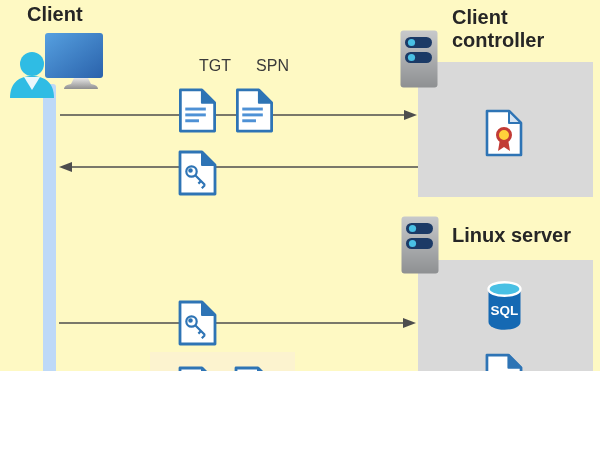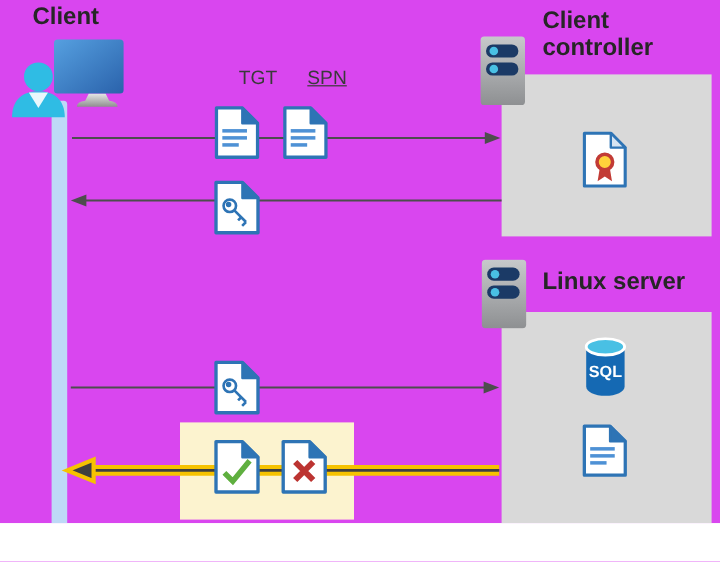--- a/index.html
+++ b/index.html
@@ -5,21 +5,21 @@
   :root{
     --doc-blue:#2e74b5; --doc-line-blue:#4e91d5; --box-gray:#d9d9d9;
     --timeline-blue:#bed9f7; --highlight-yellow:#fcf3cf; --arrow-dark:#4d4d4d;
     --accent-yellow:#f6c200; --check-green:#5faf3f; --deny-red:#bc3431;
     --person-cyan:#2fbce4; --server-pill-navy:#1b3a66; --sql-body-blue:#1569b3;
     --sql-top-cyan:#49c0e4; --cert-gold:#ffd23b; --cert-red:#c23b35;
     --title-ink:#262626; --label-ink:#3a3a3a;
   }
   html,body{margin:0;padding:0;background:#fff;}
   .canvas{
-    position:relative;width:600px;height:436px;background:#d946ef;overflow:hidden;
+    position:relative;width:600px;height:371px;background:#fef9c3;overflow:hidden;
     font-family:"Liberation Sans",sans-serif;
   }
   .abs{position:absolute;}
   .graybox{background:var(--box-gray,#d9d9d9);}
   .title{font-size:20px;font-weight:700;color:var(--title-ink,#262626);line-height:23px;}
   .small-label{font-size:16px;color:var(--label-ink,#3a3a3a);text-align:right;}
   .caption{font-size:18px;color:var(--label-ink,#3a3a3a);text-align:center;}
   .highlight{background:var(--highlight-yellow,#fcf3cf);}
   .timeline{background:var(--timeline-blue,#bed9f7);border-radius:3px;}
   svg{display:block;}
@@ -118,21 +118,21 @@
 
   <svg class="abs" style="left:485px;top:352px;" width="38" height="47" viewBox="0 0 39 46">
     <path d="M2 2 H24 L37 15 V44 H2 Z" fill="#fff" style="stroke:var(--doc-blue,#2e74b5);" stroke-width="2.8" stroke-linejoin="round"></path>
     <path d="M24 2 L37 15 H24 Z" style="fill:var(--doc-blue,#2e74b5);stroke:var(--doc-blue,#2e74b5);" stroke-width="2" stroke-linejoin="round"></path>
     <rect x="7" y="20" width="21" height="3" style="fill:var(--doc-line-blue,#4e91d5);"></rect>
     <rect x="7" y="26" width="21" height="3" style="fill:var(--doc-line-blue,#4e91d5);"></rect>
     <rect x="7" y="32" width="14" height="3" style="fill:var(--doc-line-blue,#4e91d5);"></rect>
   </svg>
 
   <div class="abs small-label" style="left:161px;top:57px;width:70px;">TGT</div>
-  <div class="abs small-label" style="left:219px;top:57px;width:70px;text-decoration:underline;">SPN</div>
+  <div class="abs small-label" style="left:219px;top:57px;width:70px;">SPN</div>
 
   <svg class="abs" style="left:178px;top:88px;" width="39" height="45" viewBox="0 0 39 46">
     <path d="M2 2 H24 L37 15 V44 H2 Z" fill="#fff" style="stroke:var(--doc-blue,#2e74b5);" stroke-width="2.8" stroke-linejoin="round"></path>
     <path d="M24 2 L37 15 H24 Z" style="fill:var(--doc-blue,#2e74b5);stroke:var(--doc-blue,#2e74b5);" stroke-width="2" stroke-linejoin="round"></path>
     <rect x="7" y="20" width="21" height="3" style="fill:var(--doc-line-blue,#4e91d5);"></rect>
     <rect x="7" y="26" width="21" height="3" style="fill:var(--doc-line-blue,#4e91d5);"></rect>
     <rect x="7" y="32" width="14" height="3" style="fill:var(--doc-line-blue,#4e91d5);"></rect>
   </svg>
 
   <svg class="abs" style="left:235px;top:88px;" width="39" height="45" viewBox="0 0 39 46">

